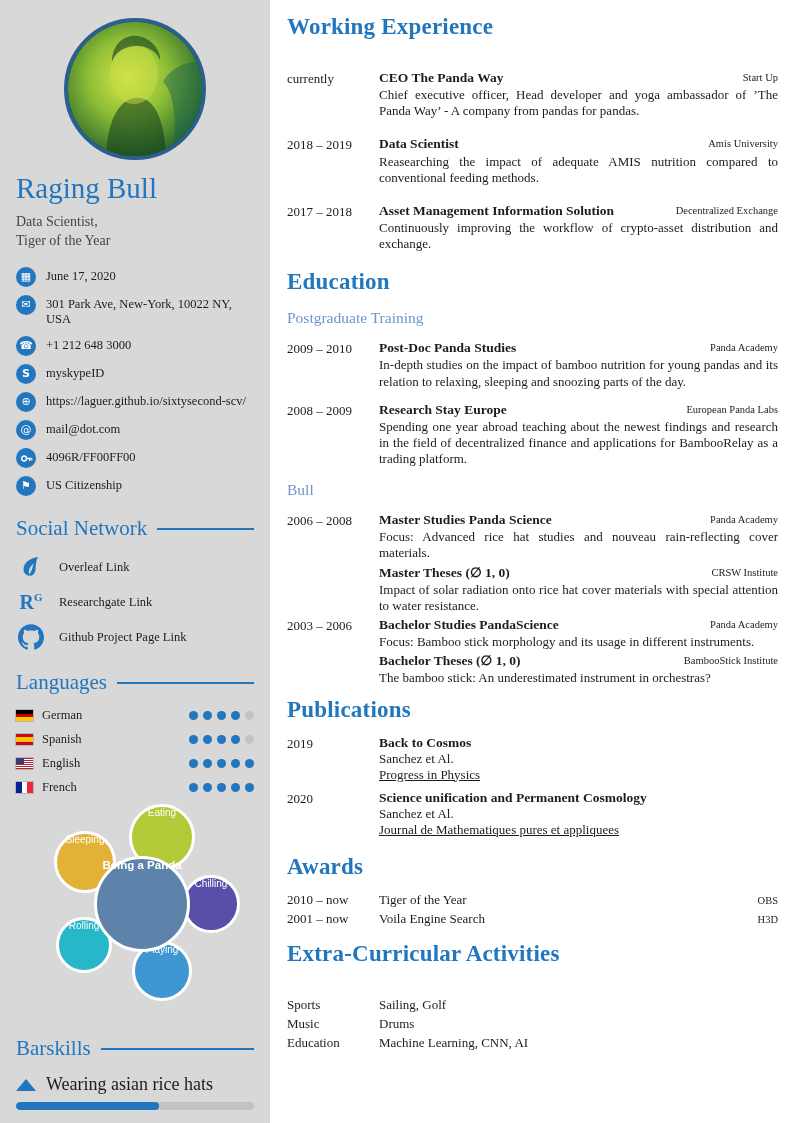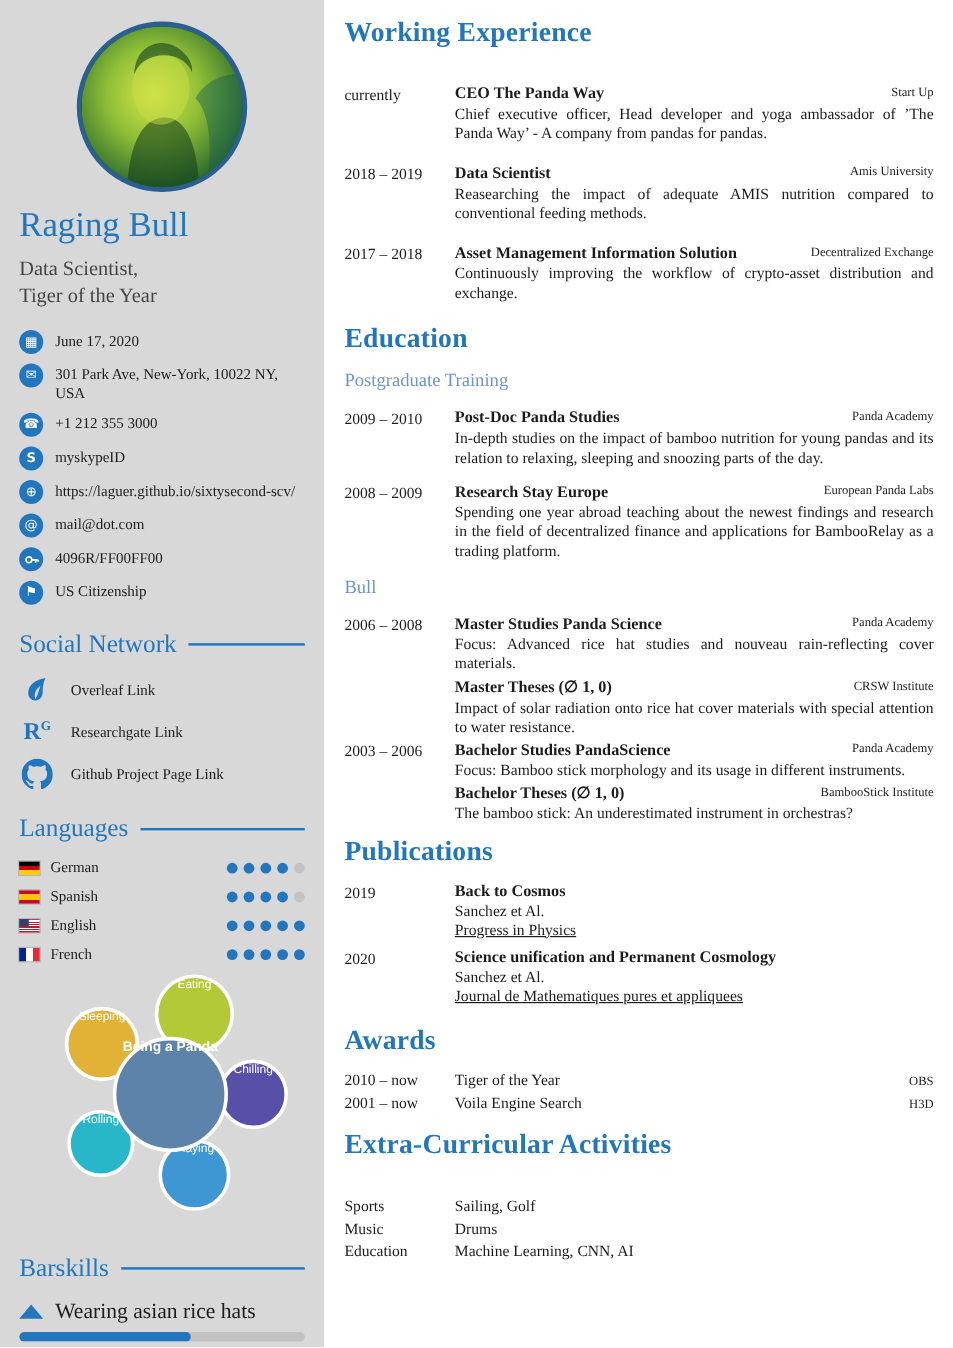--- a/index.html
+++ b/index.html
@@ -12,21 +12,21 @@
   body{font-family:"Liberation Serif",serif;color:var(--ink);background:#fff;}
   .page{position:relative;width:794px;height:1123px;overflow:hidden;background:#fff;}
 
   
   .sidebar{position:absolute;left:0;top:0;bottom:0;width:270px;background:var(--side-bg);
     box-sizing:border-box;padding:0 16px;overflow:hidden;}
   .photo-wrap{width:134px;height:134px;margin:18px auto 0;border-radius:50%;
     border:4px solid #2a5f8f;overflow:hidden;background:#14502a;}
   .photo-wrap svg{display:block;width:100%;height:100%;}
   .name{margin:12px 0 0;font-size:29px;font-weight:normal;color:var(--accent);}
-  .tagline{margin-top:8px;font-size:17px;color:#454545;line-height:1.35;}
+  .tagline{margin-top:8px;font-size:14px;color:#454545;line-height:1.35;}
 
   .contact{list-style:none;margin:16px 0 0;padding:0;}
   .contact li{display:flex;gap:10px;margin-bottom:8px;font-size:12.5px;line-height:1.25;align-items:flex-start;}
   .cicon{width:20px;height:20px;border-radius:50%;background:var(--accent);color:#fff;
     font-size:11px;display:flex;align-items:center;justify-content:center;flex:none;
     font-family:"DejaVu Sans",sans-serif;}
   .cicon svg{display:block;}
   .ctext{padding-top:2px;word-break:break-word;}
 
   .side-h{display:flex;align-items:center;gap:10px;color:var(--accent);font-size:21px;
@@ -130,21 +130,21 @@
       <li>
         <span class="cicon">▦</span>
         <span class="ctext">June 17, 2020</span>
       </li>
       <li>
         <span class="cicon">✉</span>
         <span class="ctext">301 Park Ave, New-York, 10022 NY, USA</span>
       </li>
       <li>
         <span class="cicon">☎</span>
-        <span class="ctext">+1 212 355 3000</span>
+        <span class="ctext">+1 212 648 3000</span>
       </li>
       <li>
         <span class="cicon">
             <b>S</b>
           </span>
         <span class="ctext">myskypeID</span>
       </li>
       <li>
         <span class="cicon">⊕</span>
         <span class="ctext">https://laguer.github.io/sixtysecond-scv/</span>

